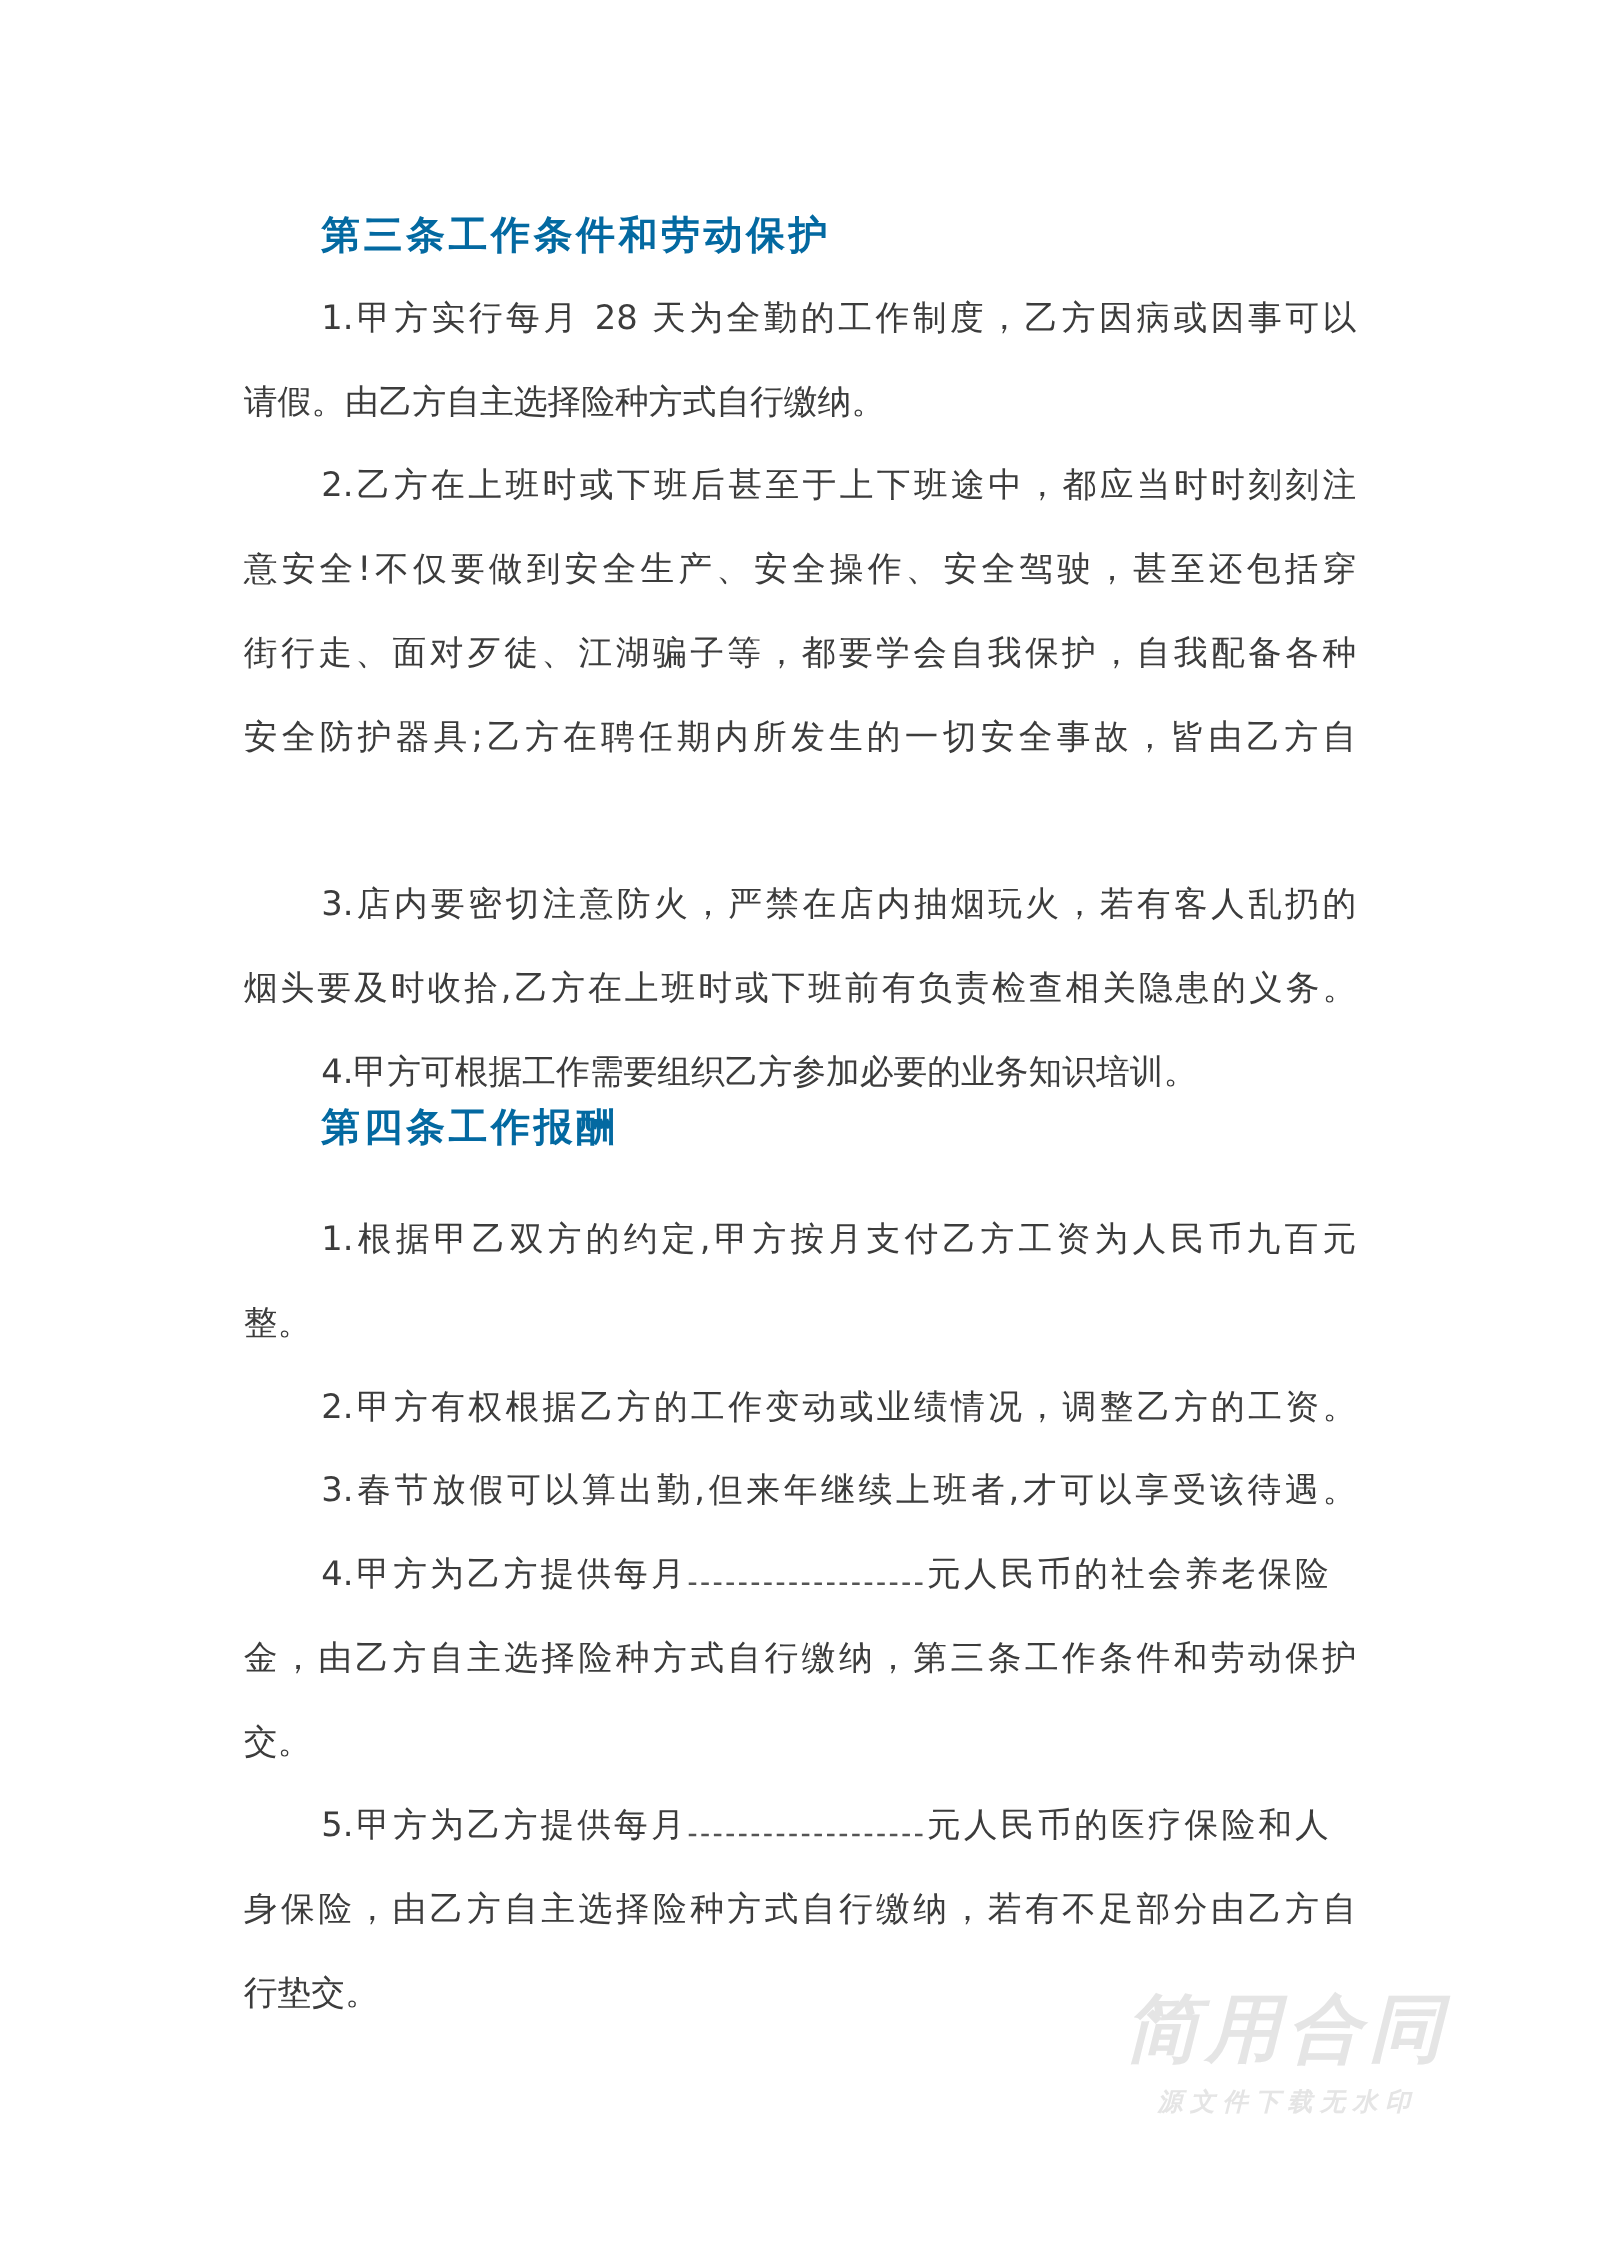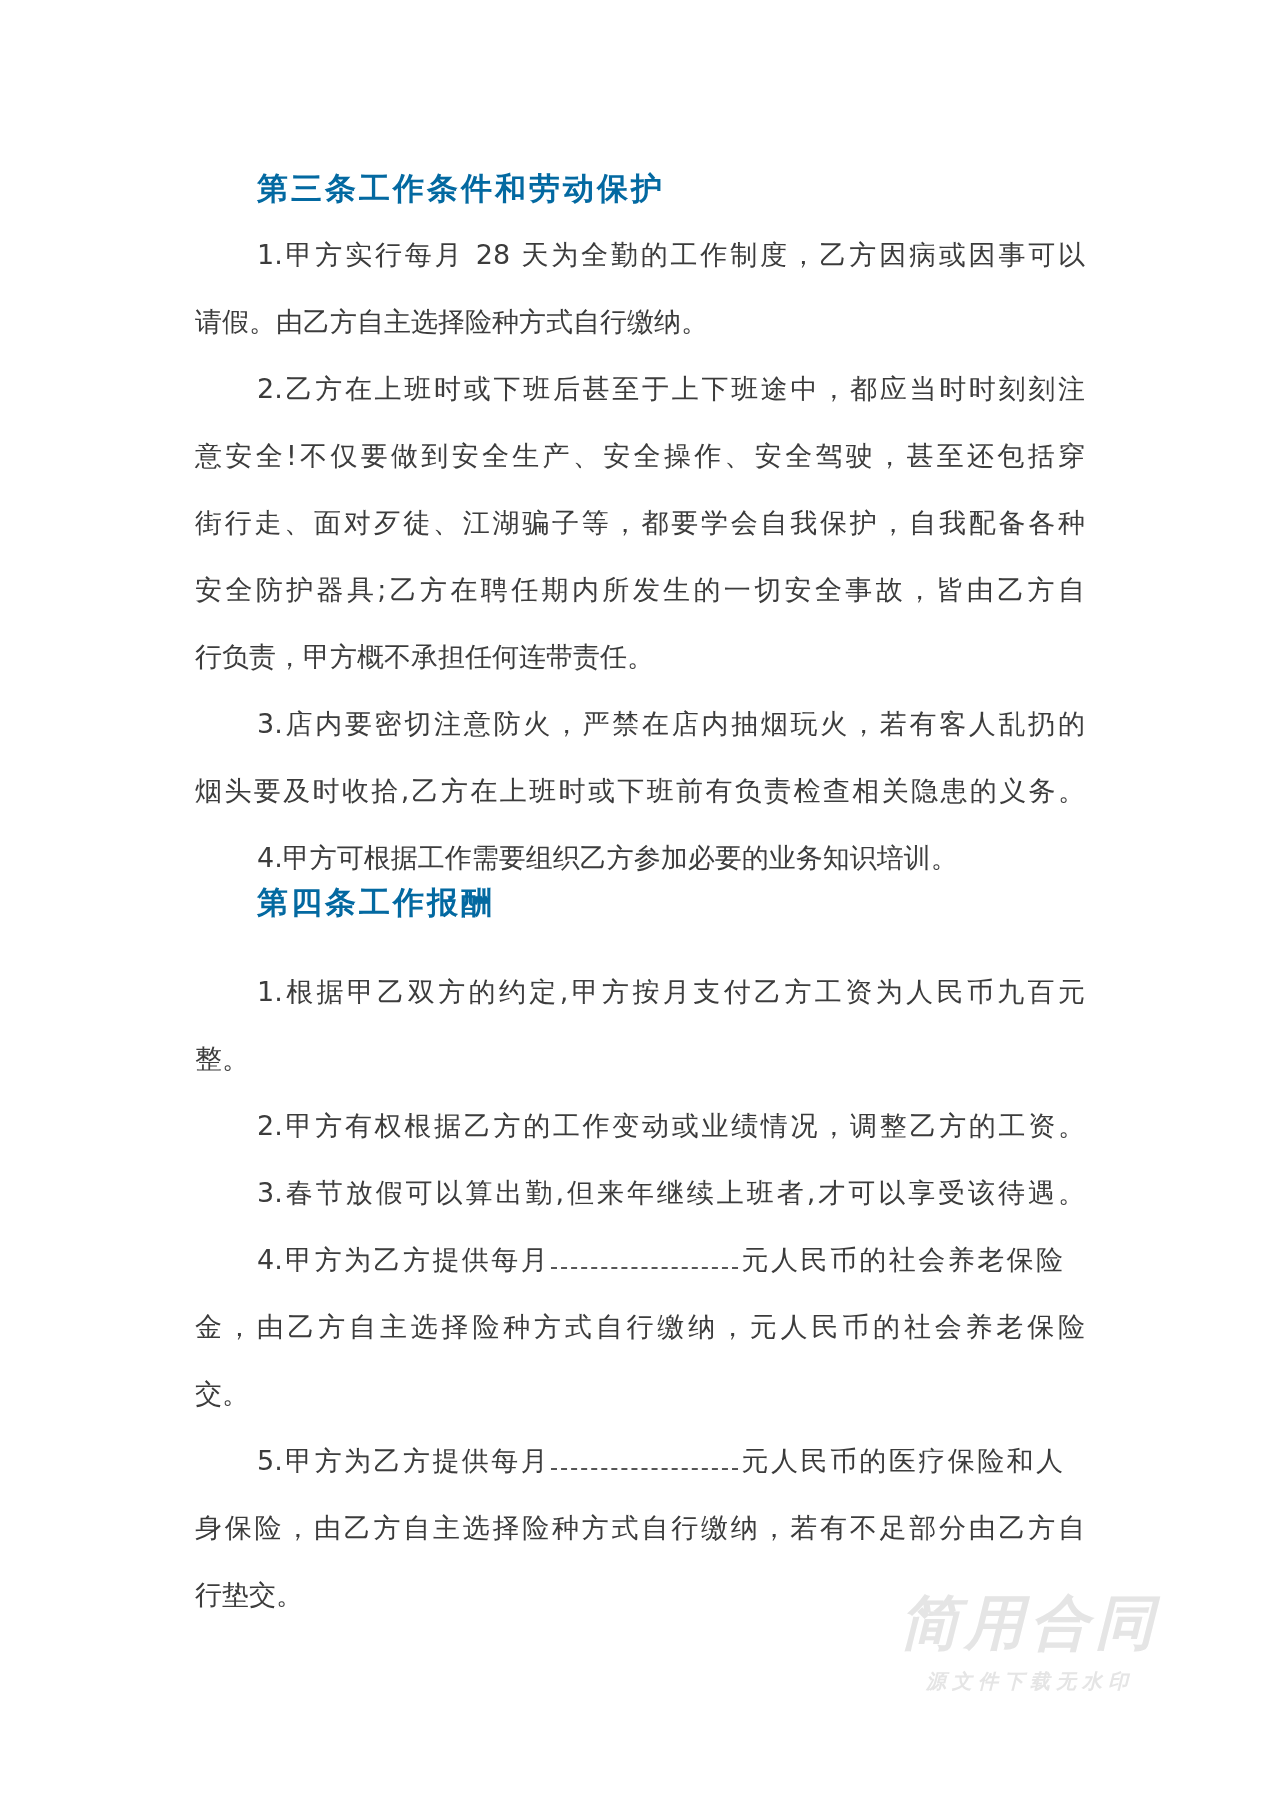--- a/index.html
+++ b/index.html
@@ -26,39 +26,38 @@
 
   <div class="line heading" style="top:168px">第三条工作条件和劳动保护</div>
 
   <div class="line full indent" style="top:235px">1.甲方实行每月 28 天为全勤的工作制度，乙方因病或因事可以</div>
   <div class="line left" style="top:302px">请假。由乙方自主选择险种方式自行缴纳。</div>
 
   <div class="line full indent" style="top:369px">2.乙方在上班时或下班后甚至于上下班途中，都应当时时刻刻注</div>
   <div class="line full" style="top:436px">意安全!不仅要做到安全生产、安全操作、安全驾驶，甚至还包括穿</div>
   <div class="line full" style="top:503px">街行走、面对歹徒、江湖骗子等，都要学会自我保护，自我配备各种</div>
   <div class="line full" style="top:570px">安全防护器具;乙方在聘任期内所发生的一切安全事故，皆由乙方自</div>
-  <div class="line left" style="top:637px">行负责，甲方概不承担任何连带责任。</div>
 
   <div class="line full indent" style="top:704px">3.店内要密切注意防火，严禁在店内抽烟玩火，若有客人乱扔的</div>
   <div class="line full" style="top:771px">烟头要及时收拾,乙方在上班时或下班前有负责检查相关隐患的义务。</div>
 
   <div class="line left indent" style="top:838px">4.甲方可根据工作需要组织乙方参加必要的业务知识培训。</div>
 
   <div class="line heading" style="top:882px">第四条工作报酬</div>
 
   <div class="line full indent" style="top:972px">1.根据甲乙双方的约定,甲方按月支付乙方工资为人民币九百元</div>
   <div class="line left" style="top:1039px">整。</div>
 
   <div class="line full indent" style="top:1106px">2.甲方有权根据乙方的工作变动或业绩情况，调整乙方的工资。</div>
   <div class="line full indent" style="top:1173px">3.春节放假可以算出勤,但来年继续上班者,才可以享受该待遇。</div>
 
   <div class="line left indent" style="top:1240px; width:806px; text-align:justify; text-align-last:justify;">
     <span>4.甲方为乙方提供每月</span><span class="blank">__________</span><span>元人民币的社会养老保险</span>
   </div>
-  <div class="line full" style="top:1307px">金，由乙方自主选择险种方式自行缴纳，元人民币的社会养老保险</div>
+  <div class="line full" style="top:1307px">金，由乙方自主选择险种方式自行缴纳，第三条工作条件和劳动保护</div>
   <div class="line left" style="top:1374px">交。</div>
 
   <div class="line left indent" style="top:1441px; width:806px; text-align:justify; text-align-last:justify;">
     <span>5.甲方为乙方提供每月</span><span class="blank">__________</span><span>元人民币的医疗保险和人</span>
   </div>
   <div class="line full" style="top:1508px">身保险，由乙方自主选择险种方式自行缴纳，若有不足部分由乙方自</div>
   <div class="line left" style="top:1575px">行垫交。</div>
 
   <div class="watermark">
     <div class="wm-title">简用合同</div>

